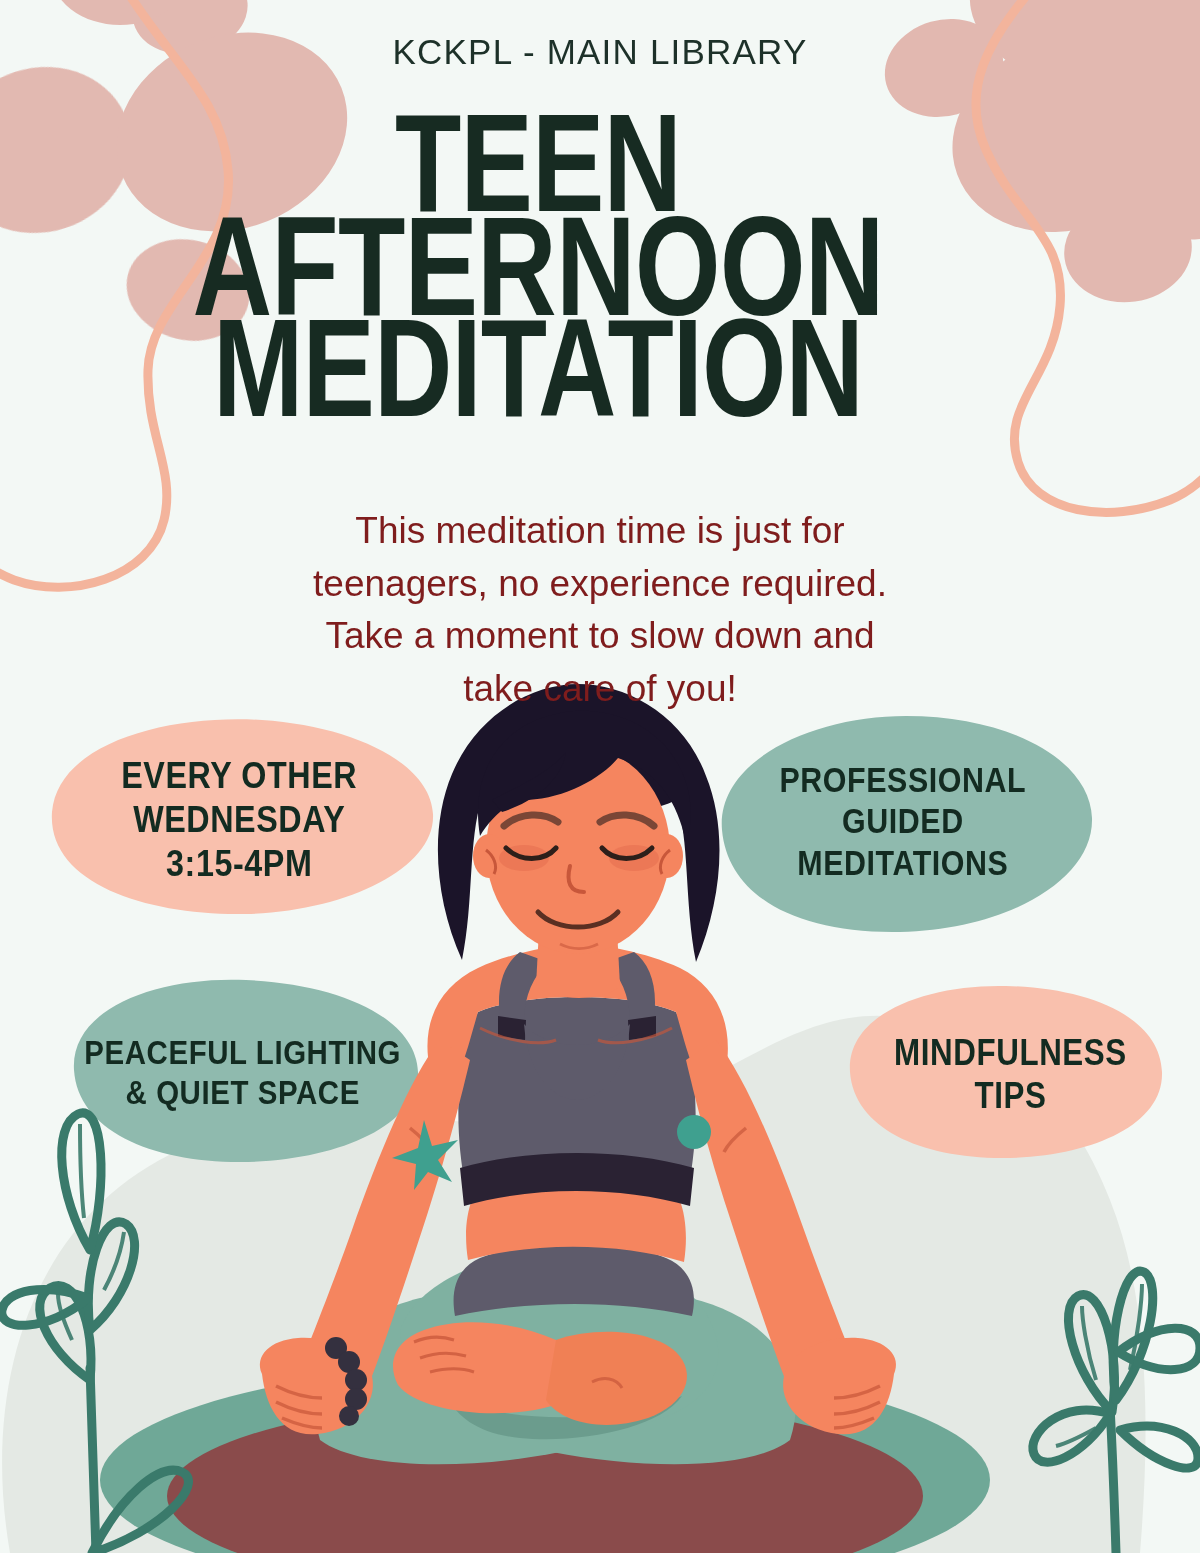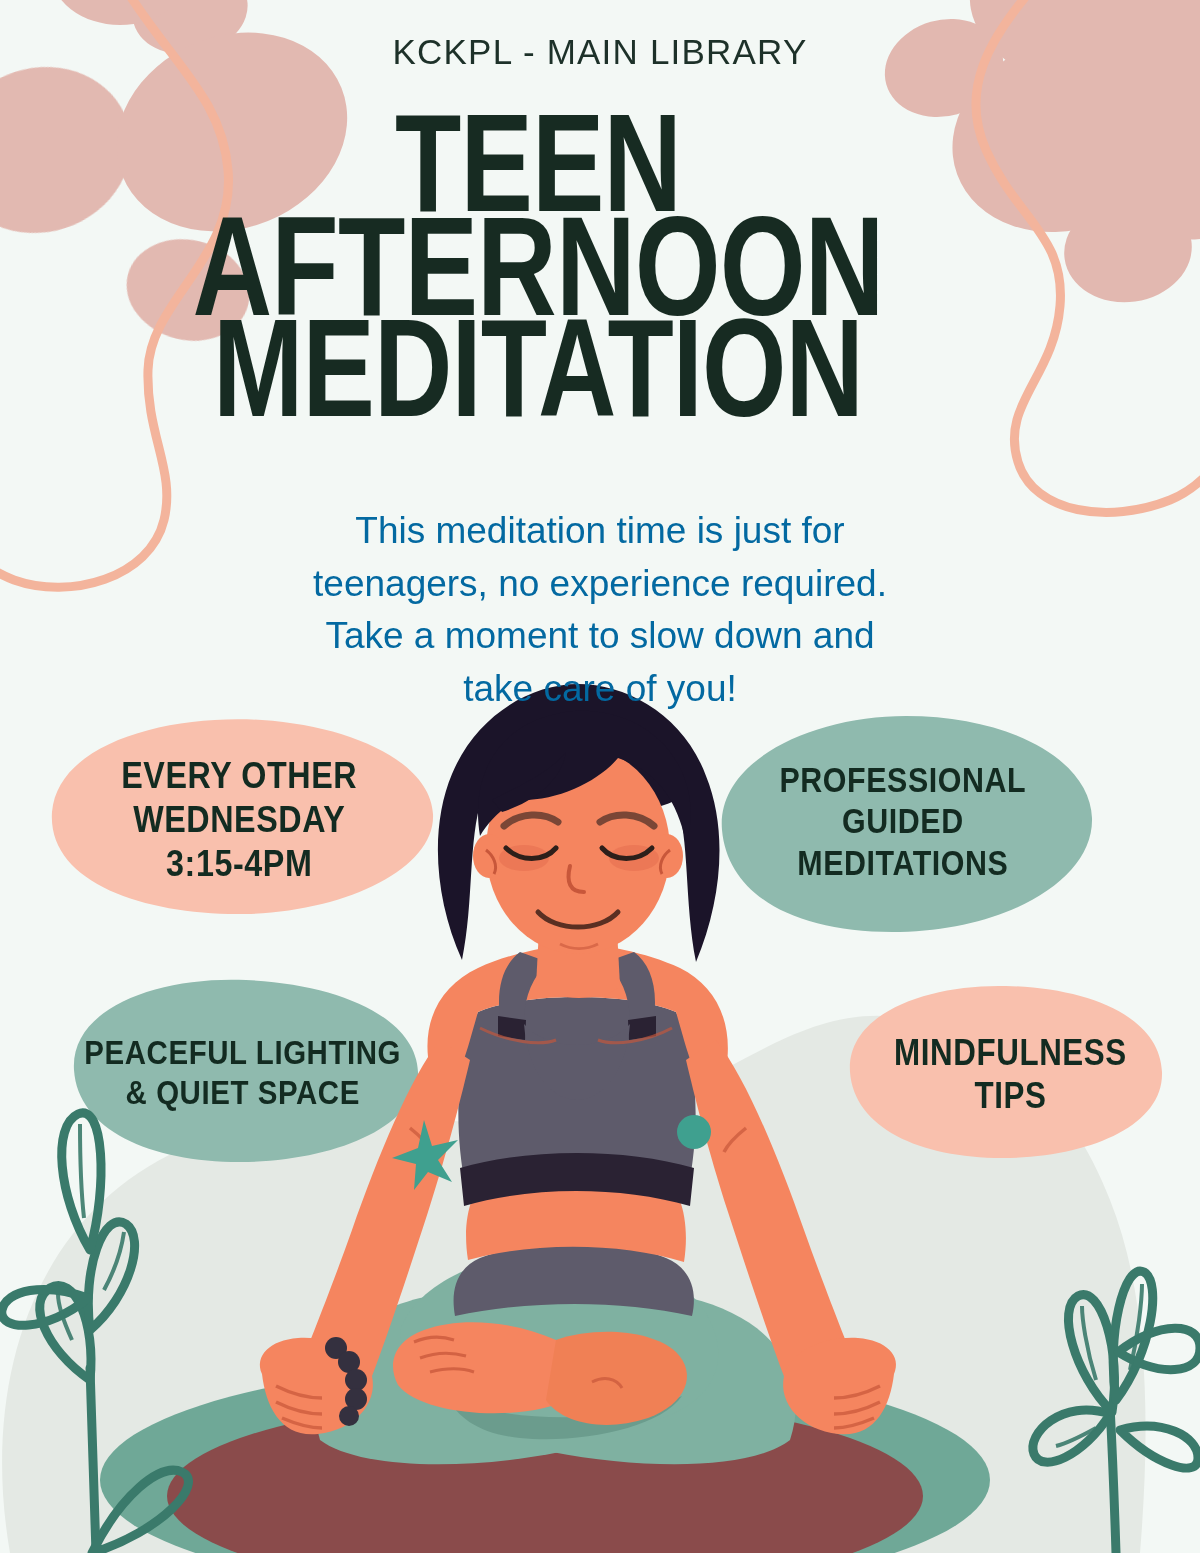--- a/index.html
+++ b/index.html
@@ -72,21 +72,21 @@
 
   
   .description {
     position: absolute;
     top: 505px;
     left: 290px;
     width: 620px;
     text-align: center;
     font-size: 37px;
     line-height: 1.42;
-    color: #0369a1;
+    color: #7f1d1d;
     font-weight: 400;
   }
 
   
   .feature {
     position: absolute;
     display: flex;
     align-items: center;
     justify-content: center;
     text-align: center;

